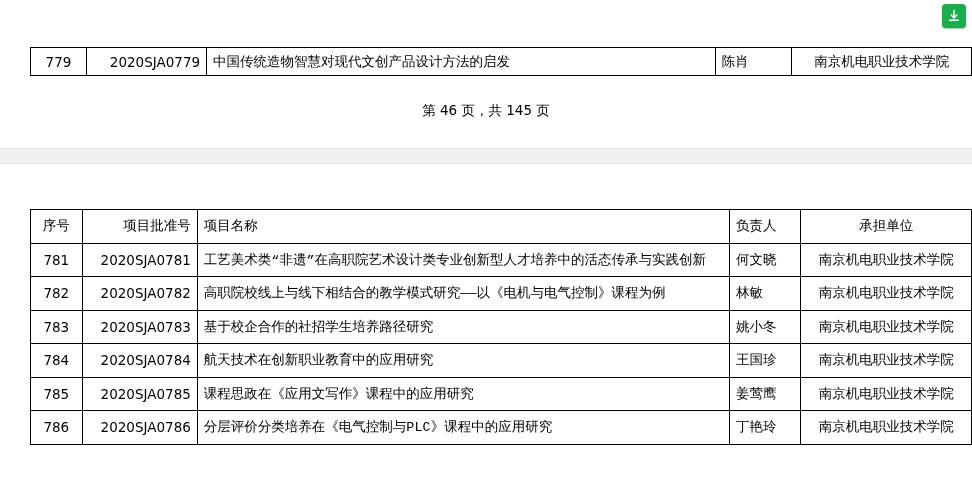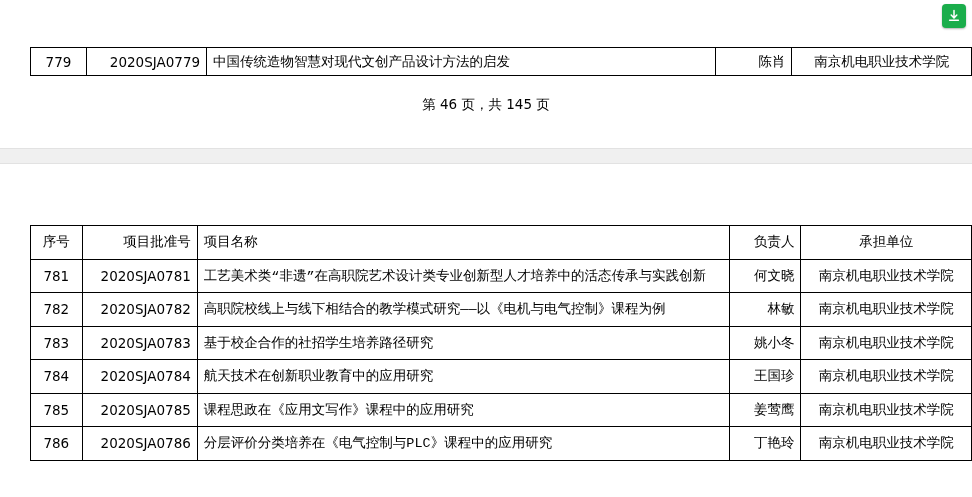--- a/index.html
+++ b/index.html
@@ -33,39 +33,39 @@
     padding: 0 6px;
     height: 28px;
     vertical-align: middle;
     font-weight: normal;
     white-space: nowrap;
     overflow: hidden;
   }
   .col-seq   { width: 46px;  text-align: center; }
   .col-code  { width: 110px; text-align: right; }
   .col-title { width: 530px; text-align: left; font-family: Liberation Mono, monospace; }
-  .col-owner { width: 70px;  text-align: right; font-family: Liberation Mono, monospace; }
+  .col-owner { width: 70px;  text-align: left; font-family: Liberation Mono, monospace; }
   .col-unit  { width: 172px; text-align: center; }
 
   thead th { text-align: center; font-weight: bold; }
 
   
   .top-table-holder {
     position: absolute;
     left: 30px;
     top: 0px;
     margin-top: 47px;
   }
   .top-table-holder table.doc-table td { height: 27px; }
 
   
   .page-footer {
     position: absolute;
     left: 0;
-    top: 96px;
+    top: 102px;
     width: 972px;
     text-align: center;
     font-family: "DejaVu Sans", "Liberation Sans", sans-serif;
     font-size: 13.5px;
     color: #000000;
   }
 
   
   .page-gap {
     position: absolute;
@@ -75,21 +75,21 @@
     height: 14px;
     background: #f0f0f0;
     border-top: 1px solid #e2e2e2;
     border-bottom: 1px solid #e2e2e2;
   }
 
   
   .bottom-table-holder {
     position: absolute;
     left: 30px;
-    top: 225px;
+    top: 209px;
   }
   .bottom-table-holder table.doc-table td,
   .bottom-table-holder table.doc-table th { height: 32.5px; }
 
   
   .side-button {
     position: absolute;
     right: 6px;
     top: 4px;
     width: 24px;

